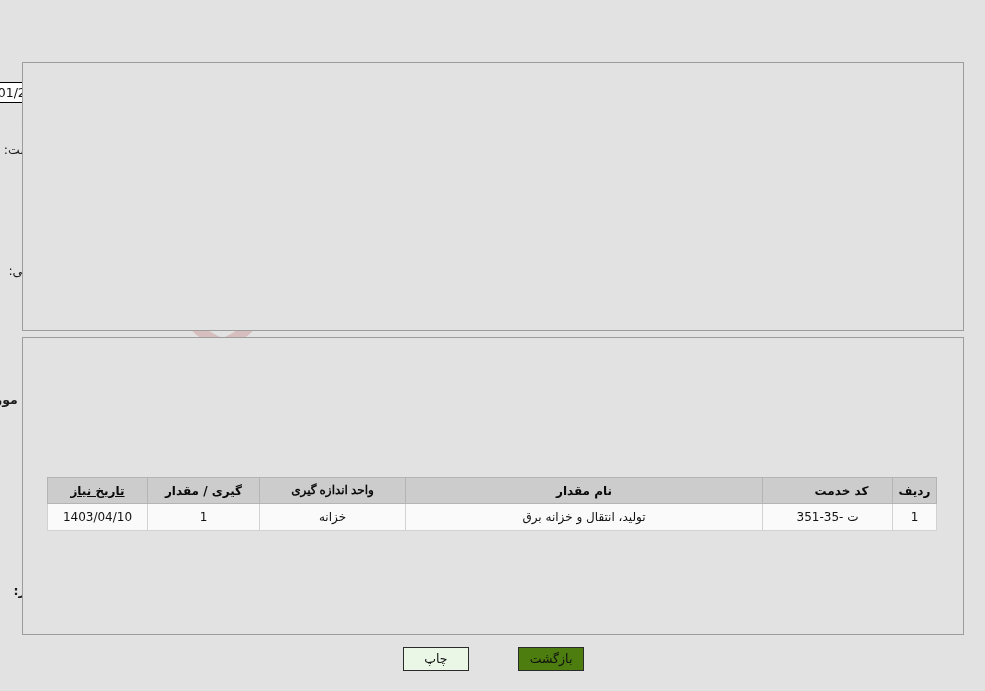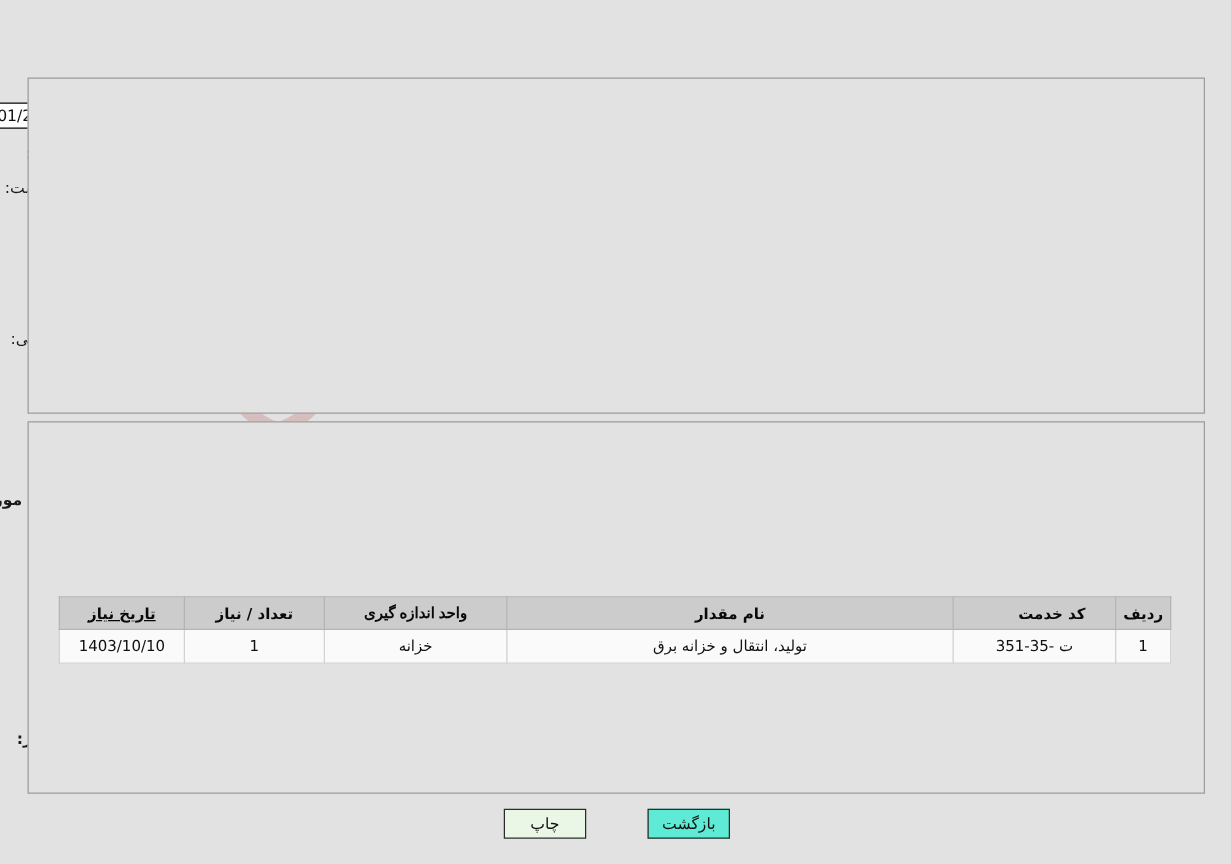--- a/index.html
+++ b/index.html
@@ -185,21 +185,21 @@
     border: 1px solid #2b2b2b;
     font-size: 12.5px;
     padding: 3px 0 4px;
     width: 66px;
     text-align: center;
     cursor: pointer;
     font-family: "DejaVu Sans", "Liberation Sans", sans-serif;
     color: #111;
   }
   .btn-print  { background: #eaf7e6; margin-left: 16px; }
-  .btn-back   { background: #5eead4; margin-right: 14px; margin-left: 44px; }
+  .btn-back   { background: #4d7c0f; margin-right: 14px; margin-left: 44px; }
 </style>
 </head>
 <body>
 
 <div id="root">
 
   <div class="watermark">
     <svg class="wm-shield" viewBox="0 0 95 125">
       <path d="M47.5 4 L89 20 V66 C89 95 70 112 47.5 121 C25 112 6 95 6 66 V20 Z" fill="none" stroke="rgba(200,140,140,0.42)" stroke-width="11"></path>
       <path d="M28 38 L47.5 88 L67 38" fill="none" stroke="rgba(200,140,140,0.42)" stroke-width="11"></path>
@@ -266,32 +266,32 @@
   <div class="lbl bold" style="right:866px; top:434px;">گروه خدمت:</div>
   <div class="ta" style="right:176px; top:430px; width:662px; height:22px; line-height:17px;">تامین برق، گاز، بخار و تهویه هوا</div>
 
   <table class="tbl">
     <thead>
       <tr>
         <th style="width:44px;">ردیف</th>
         <th style="width:130px;padding-left:32px;">کد خدمت</th>
         <th>نام مقدار</th>
         <th style="width:146px;font-family:Liberation Serif, serif;">واحد اندازه گیری</th>
-        <th style="width:112px;">تعداد / نیاز</th>
+        <th style="width:112px;">گیری / مقدار</th>
         <th style="width:100px;text-decoration:underline;">تاریخ نیاز</th>
       </tr>
     </thead>
     <tbody>
       <tr>
         <td>1</td>
         <td>ت -35-351</td>
         <td>تولید، انتقال و خزانه برق</td>
         <td>خزانه</td>
         <td>1</td>
-        <td>1403/10/10</td>
+        <td>1403/04/10</td>
       </tr>
     </tbody>
   </table>
 
   <div class="lbl bold" style="right:866px; top:583px;">توضیحات خریدار:</div>
   <div class="ta" style="right:80px; top:547px; width:775px; height:73px;">کلیه مدارک تایید ودرسامانه بارگذاری گردد %</div>
   <div class="ta-grip" style="left:83px; top:604px;">◸</div>
 
   <div class="btnrow">
     <button class="btn btn-back">بازگشت</button>

